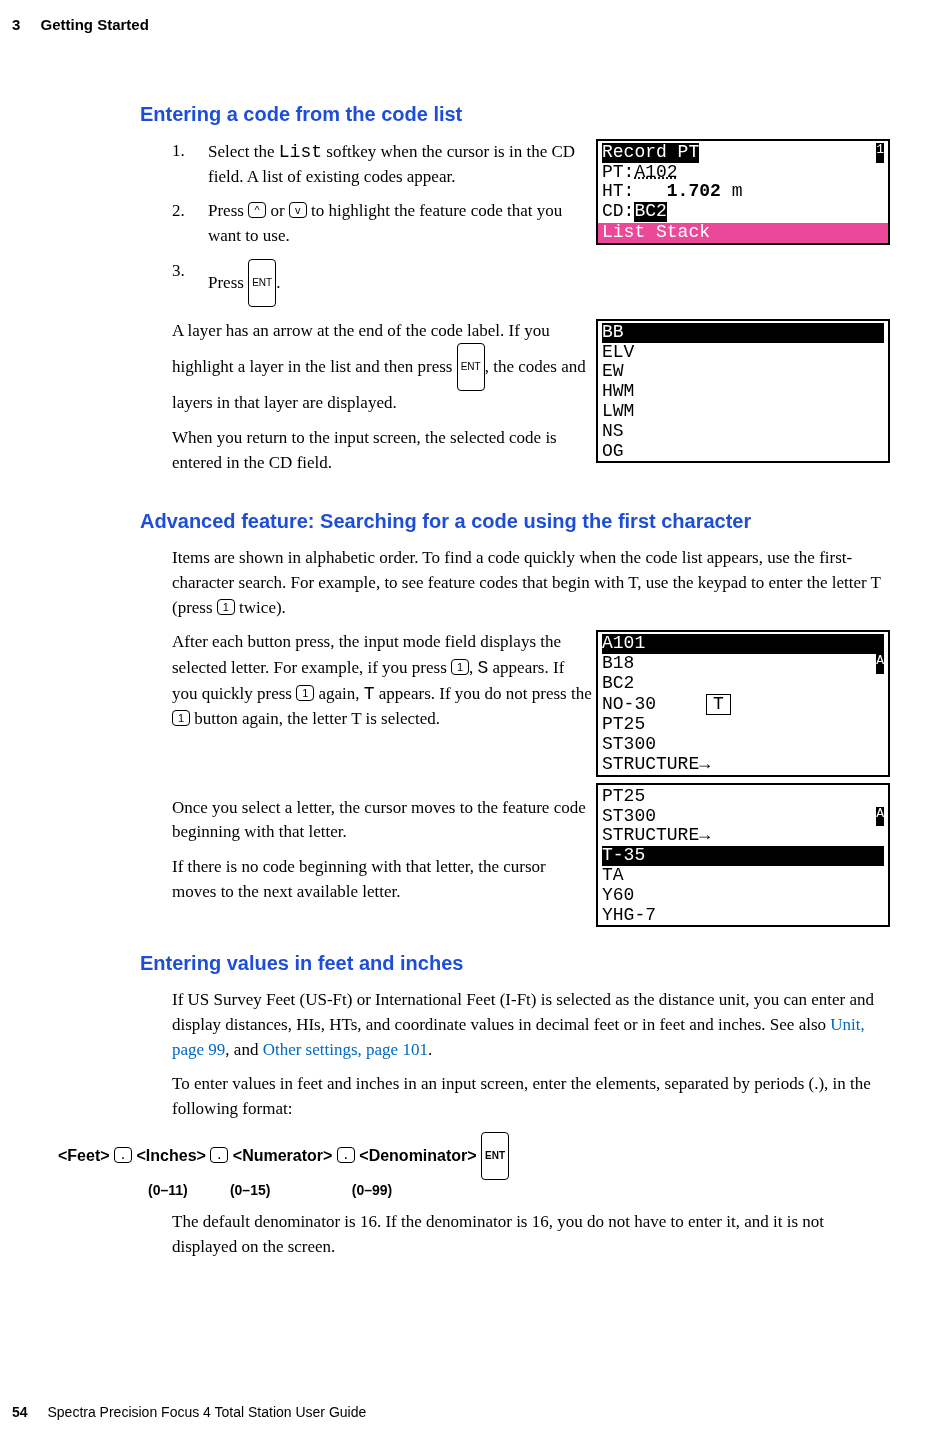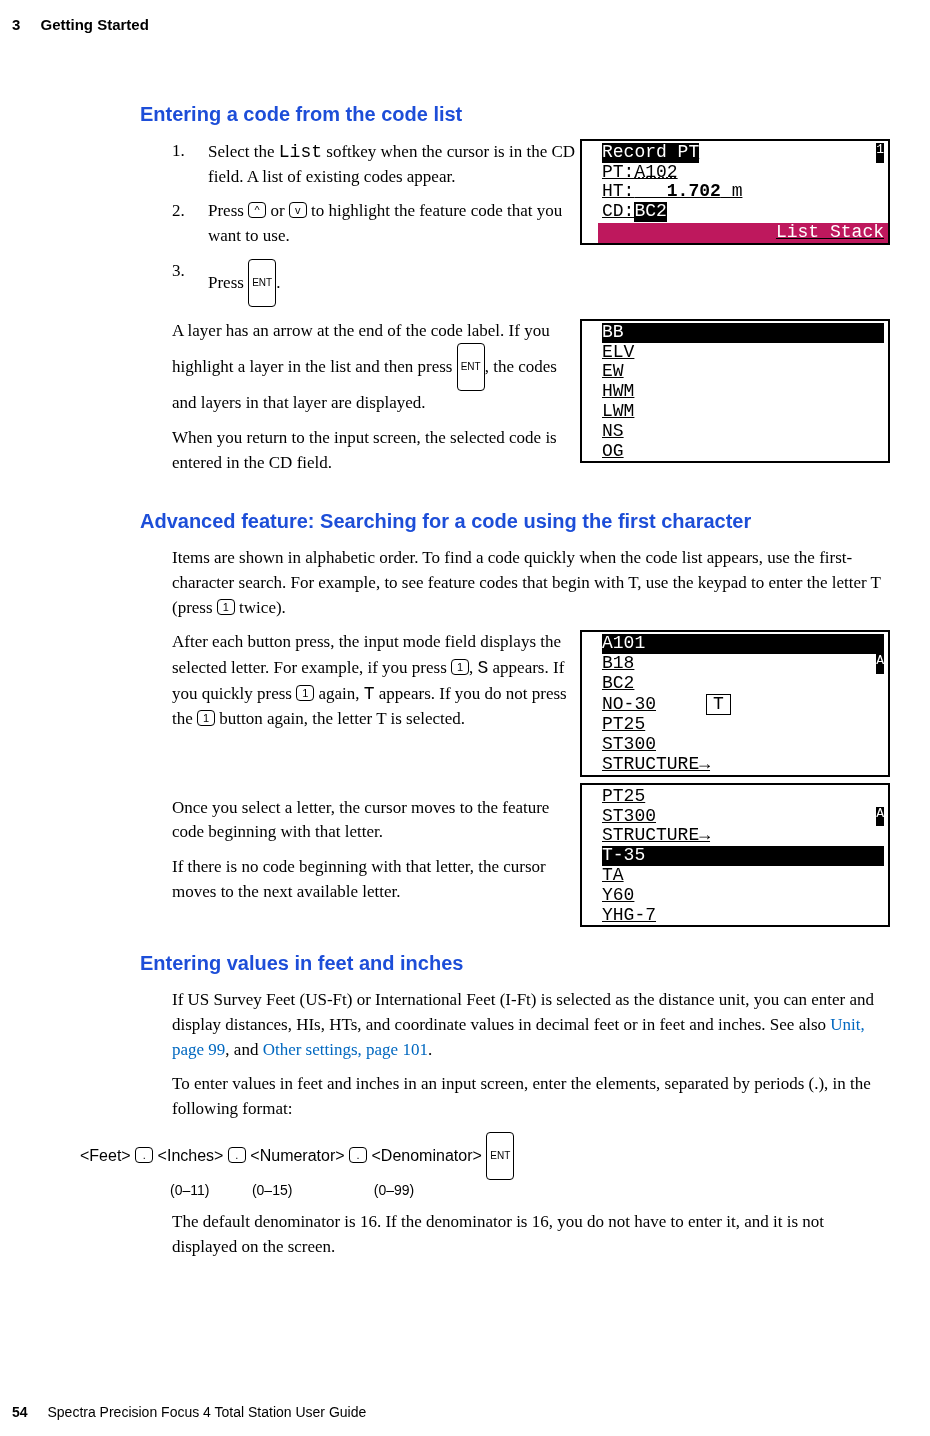--- a/index.html
+++ b/index.html
@@ -39,38 +39,37 @@
   .row { display:flex; align-items:flex-start; }
   .row .txt { flex:1; }
   .fig {
     flex: 0 0 290px;
     margin-left: 4px;
     border: 2px solid #000;
     font-family: 'Courier New', monospace;
     font-size: 18px;
     line-height: 1.1;
     background:#fff;
-    padding:2px 0 0 16px;
-    text-decoration:underline;
+    padding:2px 0 0 0;
   }
   .fig .line { padding:0 4px; white-space:pre; }
   .fig .inv { background:#000; color:#fff; display:inline-block; }
-  .fig .bar { background:#be185d; color:#fff; white-space:pre; text-align:right; padding:0 4px; margin-top:1px;}
+  .fig .bar { background:#ec4899; color:#fff; white-space:pre; padding:0 4px; margin-top:1px;}
   .fig .title-row { display:flex; justify-content:space-between; padding:0 4px; }
   .fig .boxed { border:1px solid #000; padding:0 6px; display:inline-block; margin-left:50px; }
   .fig .small-glyph { font-size:13px; }
   .mono { font-family:'Courier New', monospace; font-size:18px; }
   .keycap {
     display:inline-block; border:1px solid #000; border-radius:4px;
     font-family:Arial, sans-serif; font-size:11px; padding:0 3px; vertical-align:2px;
     line-height:14px; height:14px; min-width:10px; text-align:center;
   }
   .keycap.ent { font-size:10px; padding:16px 3px; }
   .link { color:#0068c0; }
-  .fmt { margin: 6px 0 10px 80px; }
+  .fmt { margin: 6px 0 10px 58px; font-weight: bold; }
   .fmt-main { font-family: Arial, sans-serif; font-size:16px; }
   .fmt-sub  { font-family: Arial, sans-serif; font-size:14px; margin-left:90px; letter-spacing:0; }
   .footer {
     position:absolute; bottom:14px; left:12px;
     font-family: Arial, Helvetica, sans-serif; font-size:14px;
   }
   .footer .pg { font-weight:bold; margin-right:16px; }
 </style>
 </head>
 <body>

